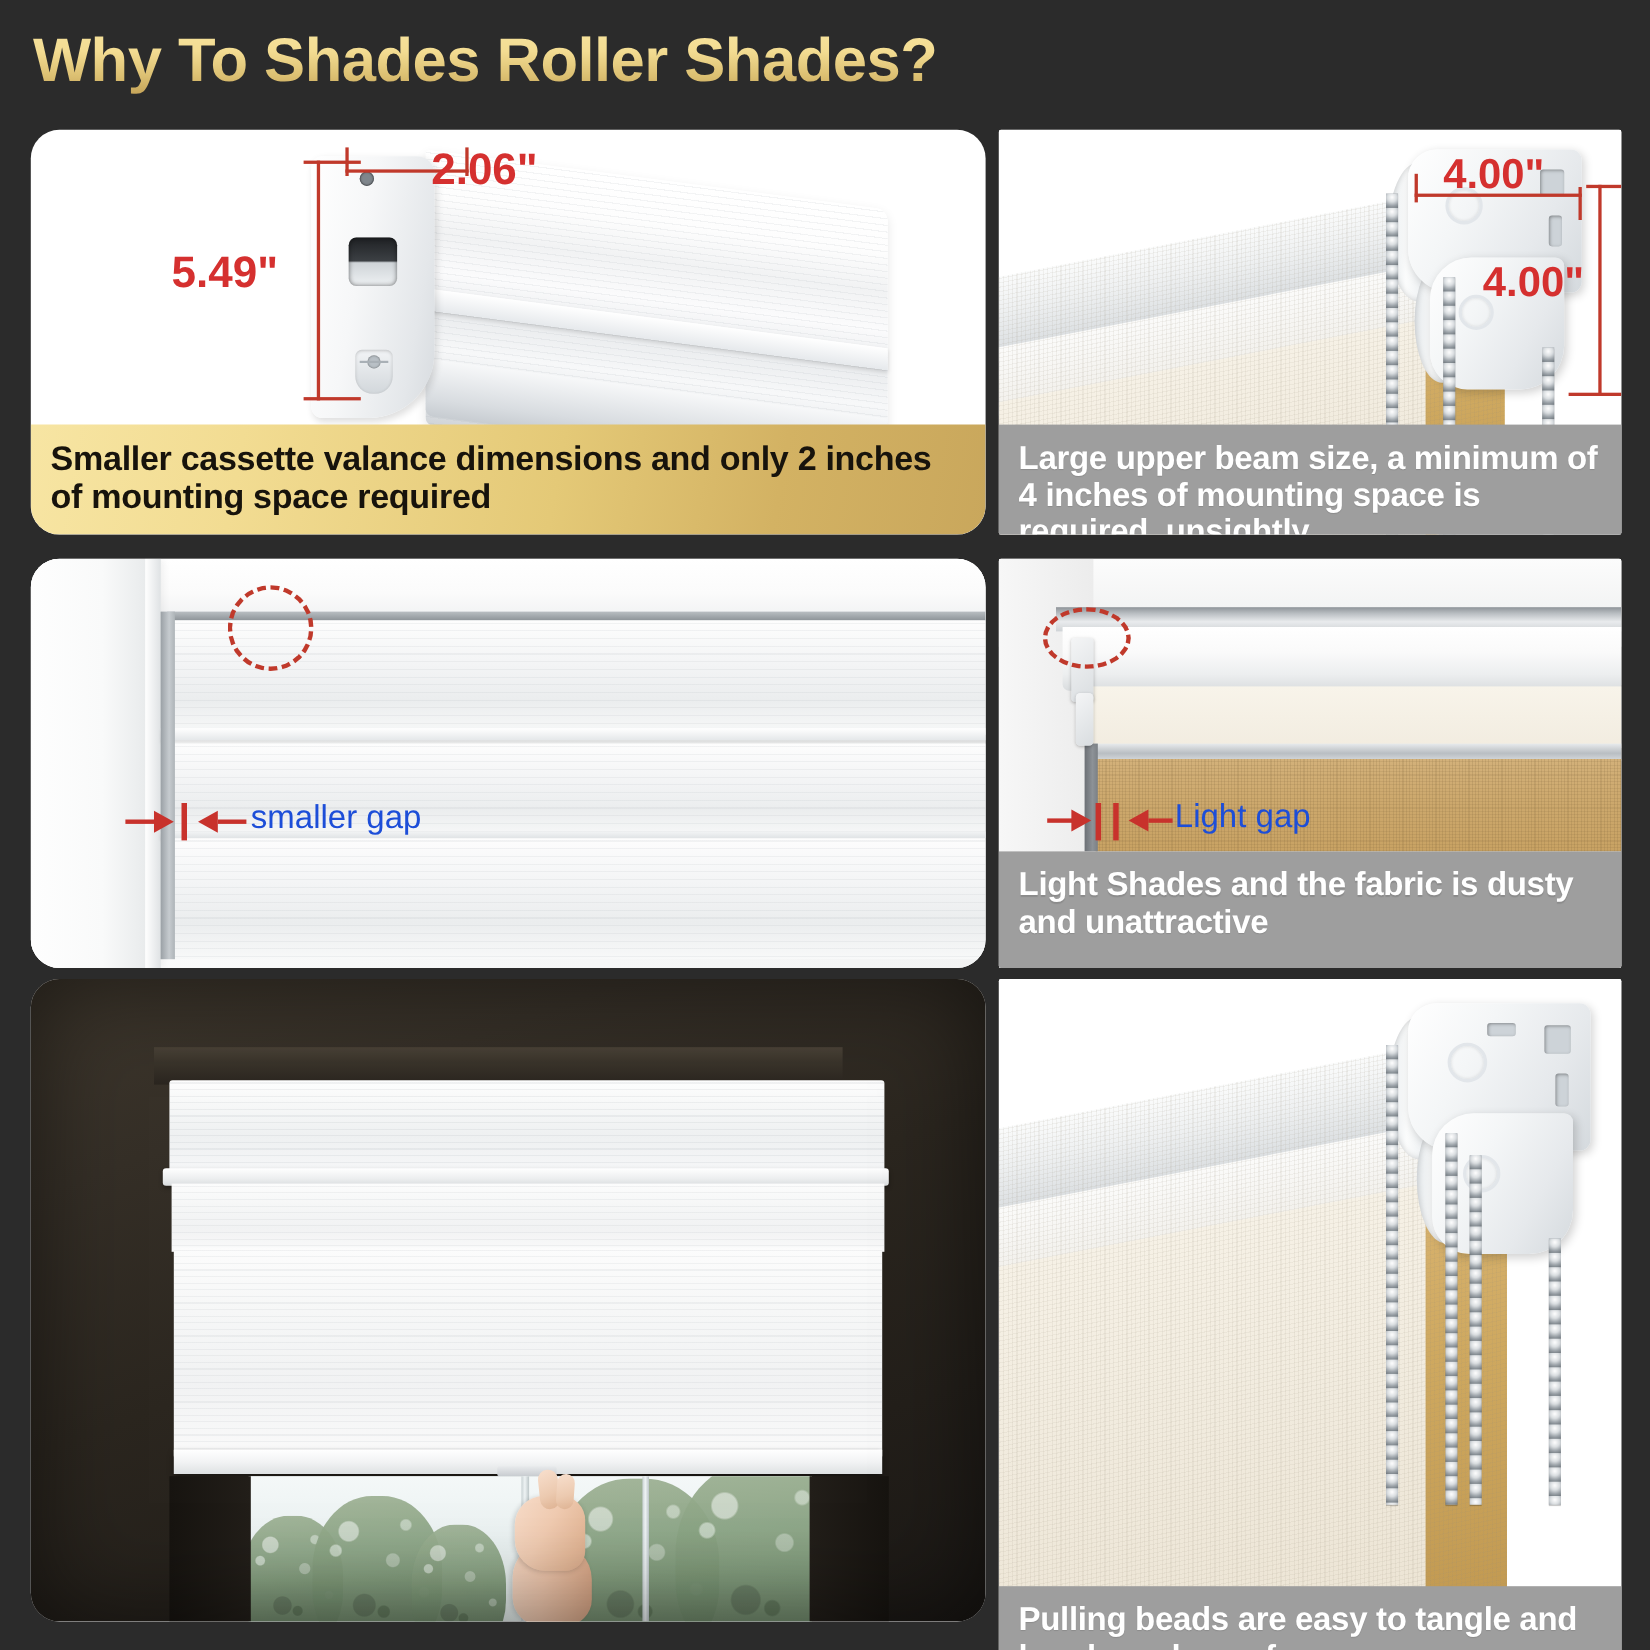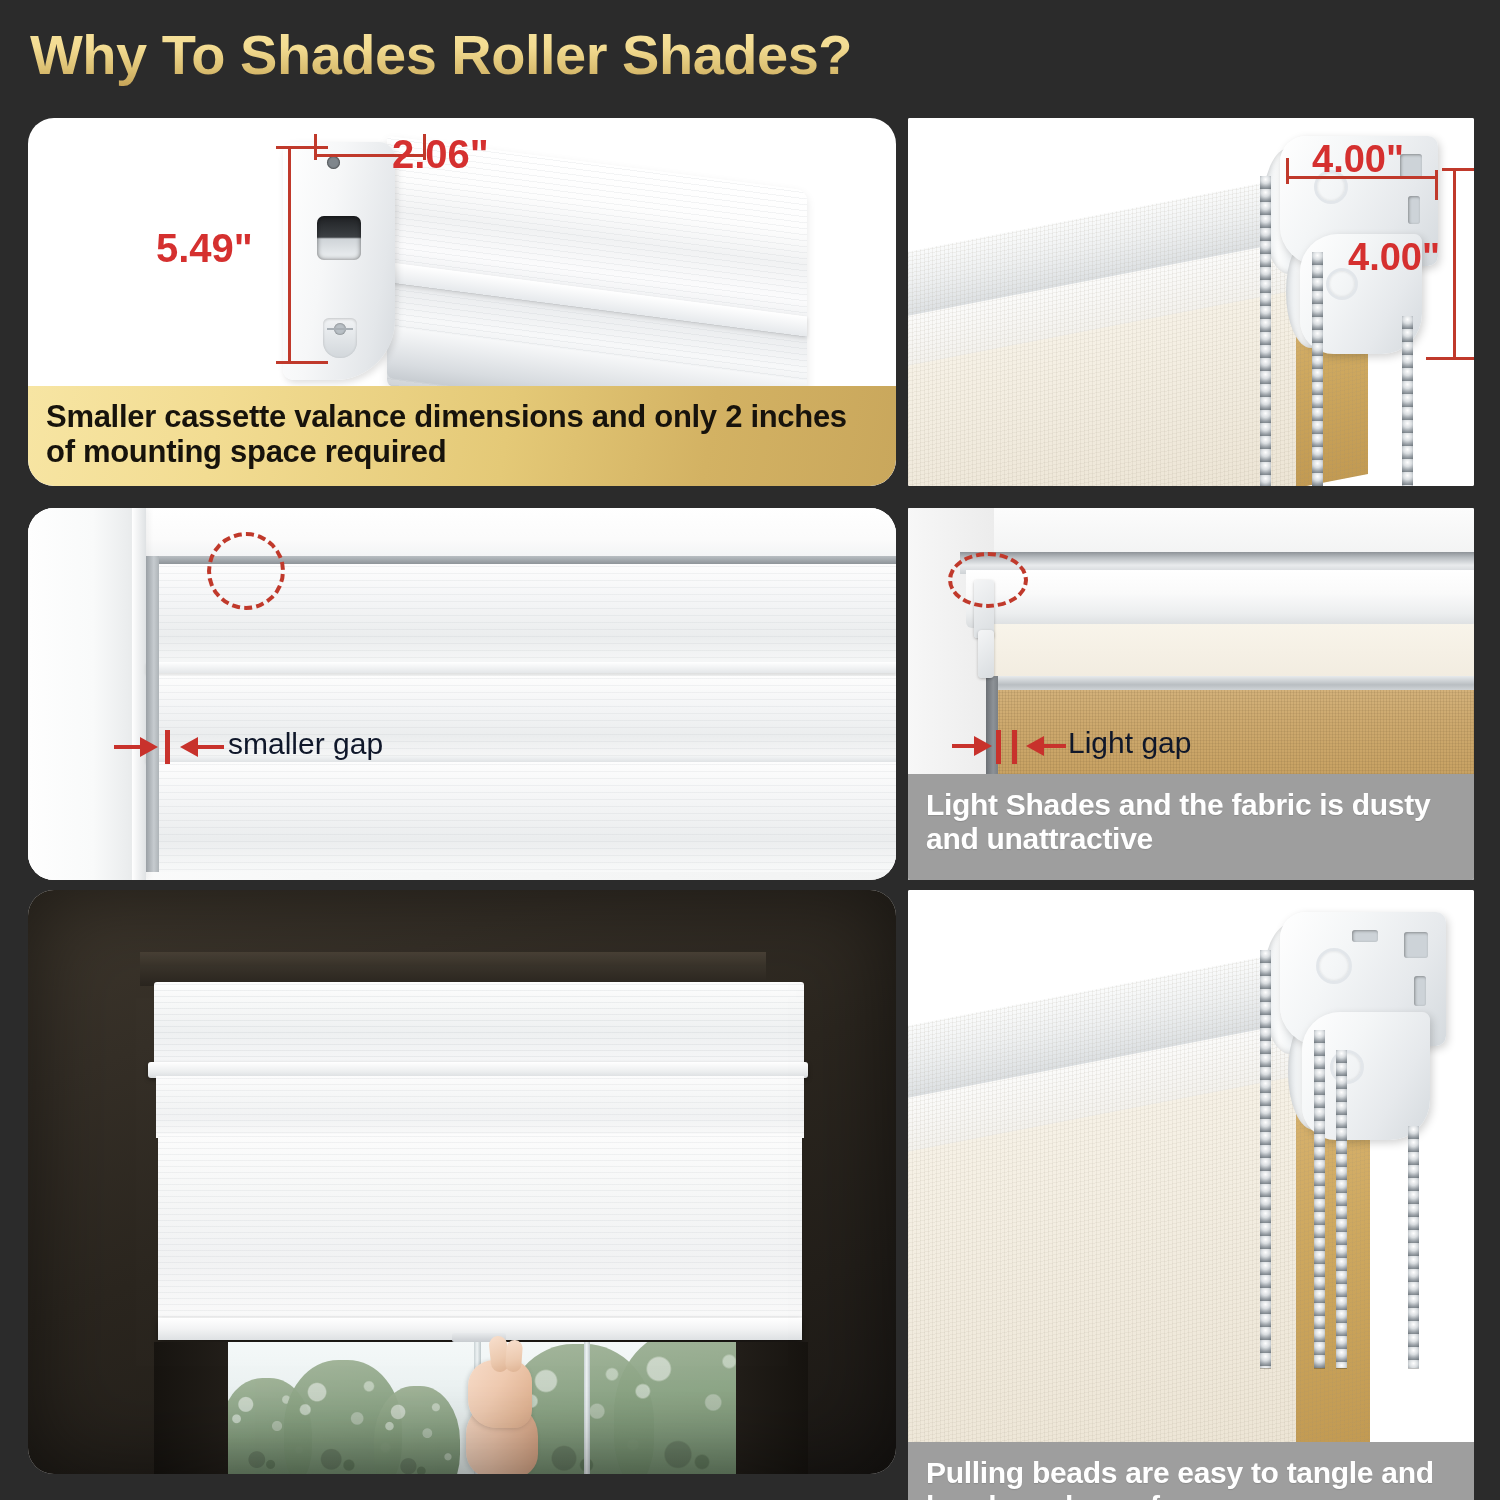--- a/index.html
+++ b/index.html
@@ -71,21 +71,21 @@
   .tick.h{ height:3px; }
 
   .dash-circle{
     position:absolute;
     border:4px dashed #c0392b;
     border-radius:50%;
   }
 
   .gap-label{
     position:absolute;
-    color:#0f172a;
+    color:#1d4ed8;
     font-size:30px;
     white-space:nowrap;
     font-family:"Liberation Sans", sans-serif;
   }
   .arrow-l, .arrow-r{
     position:absolute; width:0; height:0;
     border-top:10px solid transparent;
     border-bottom:10px solid transparent;
   }
   .arrow-r{ border-left:18px solid #c8322c; }
@@ -462,20 +462,21 @@
     <div class="tick v" style="left:378px; top:40px; height:26px;"></div>
     <div class="tick v" style="left:527px; top:52px; height:30px;"></div>
     <div class="dim-label" style="left:404px; top:20px; font-size:38px;">4.00"</div>
 
     <div class="dimline v" style="left:545px; top:50px; height:192px;"></div>
     <div class="tick h" style="left:534px; top:50px; width:44px;"></div>
     <div class="tick h" style="left:518px; top:239px; width:60px;"></div>
     <div class="dim-label" style="left:440px; top:118px; font-size:38px;">4.00"</div>
   </div>
 
+  <div class="caption grey" style="height:100px; font-size:30px;">Large upper beam size, a minimum of 4 inches of mounting space is required, unsightly</div>
 </div>
 
 <div class="panel good" style="left:28px; top:508px; width:868px; height:372px;">
 
   <div class="photo">
     <div class="wf-wall"></div>
     <div class="wf-header"></div>
     <div class="wf-jamb"></div>
     <div class="wf-jamb-edge"></div>
 

